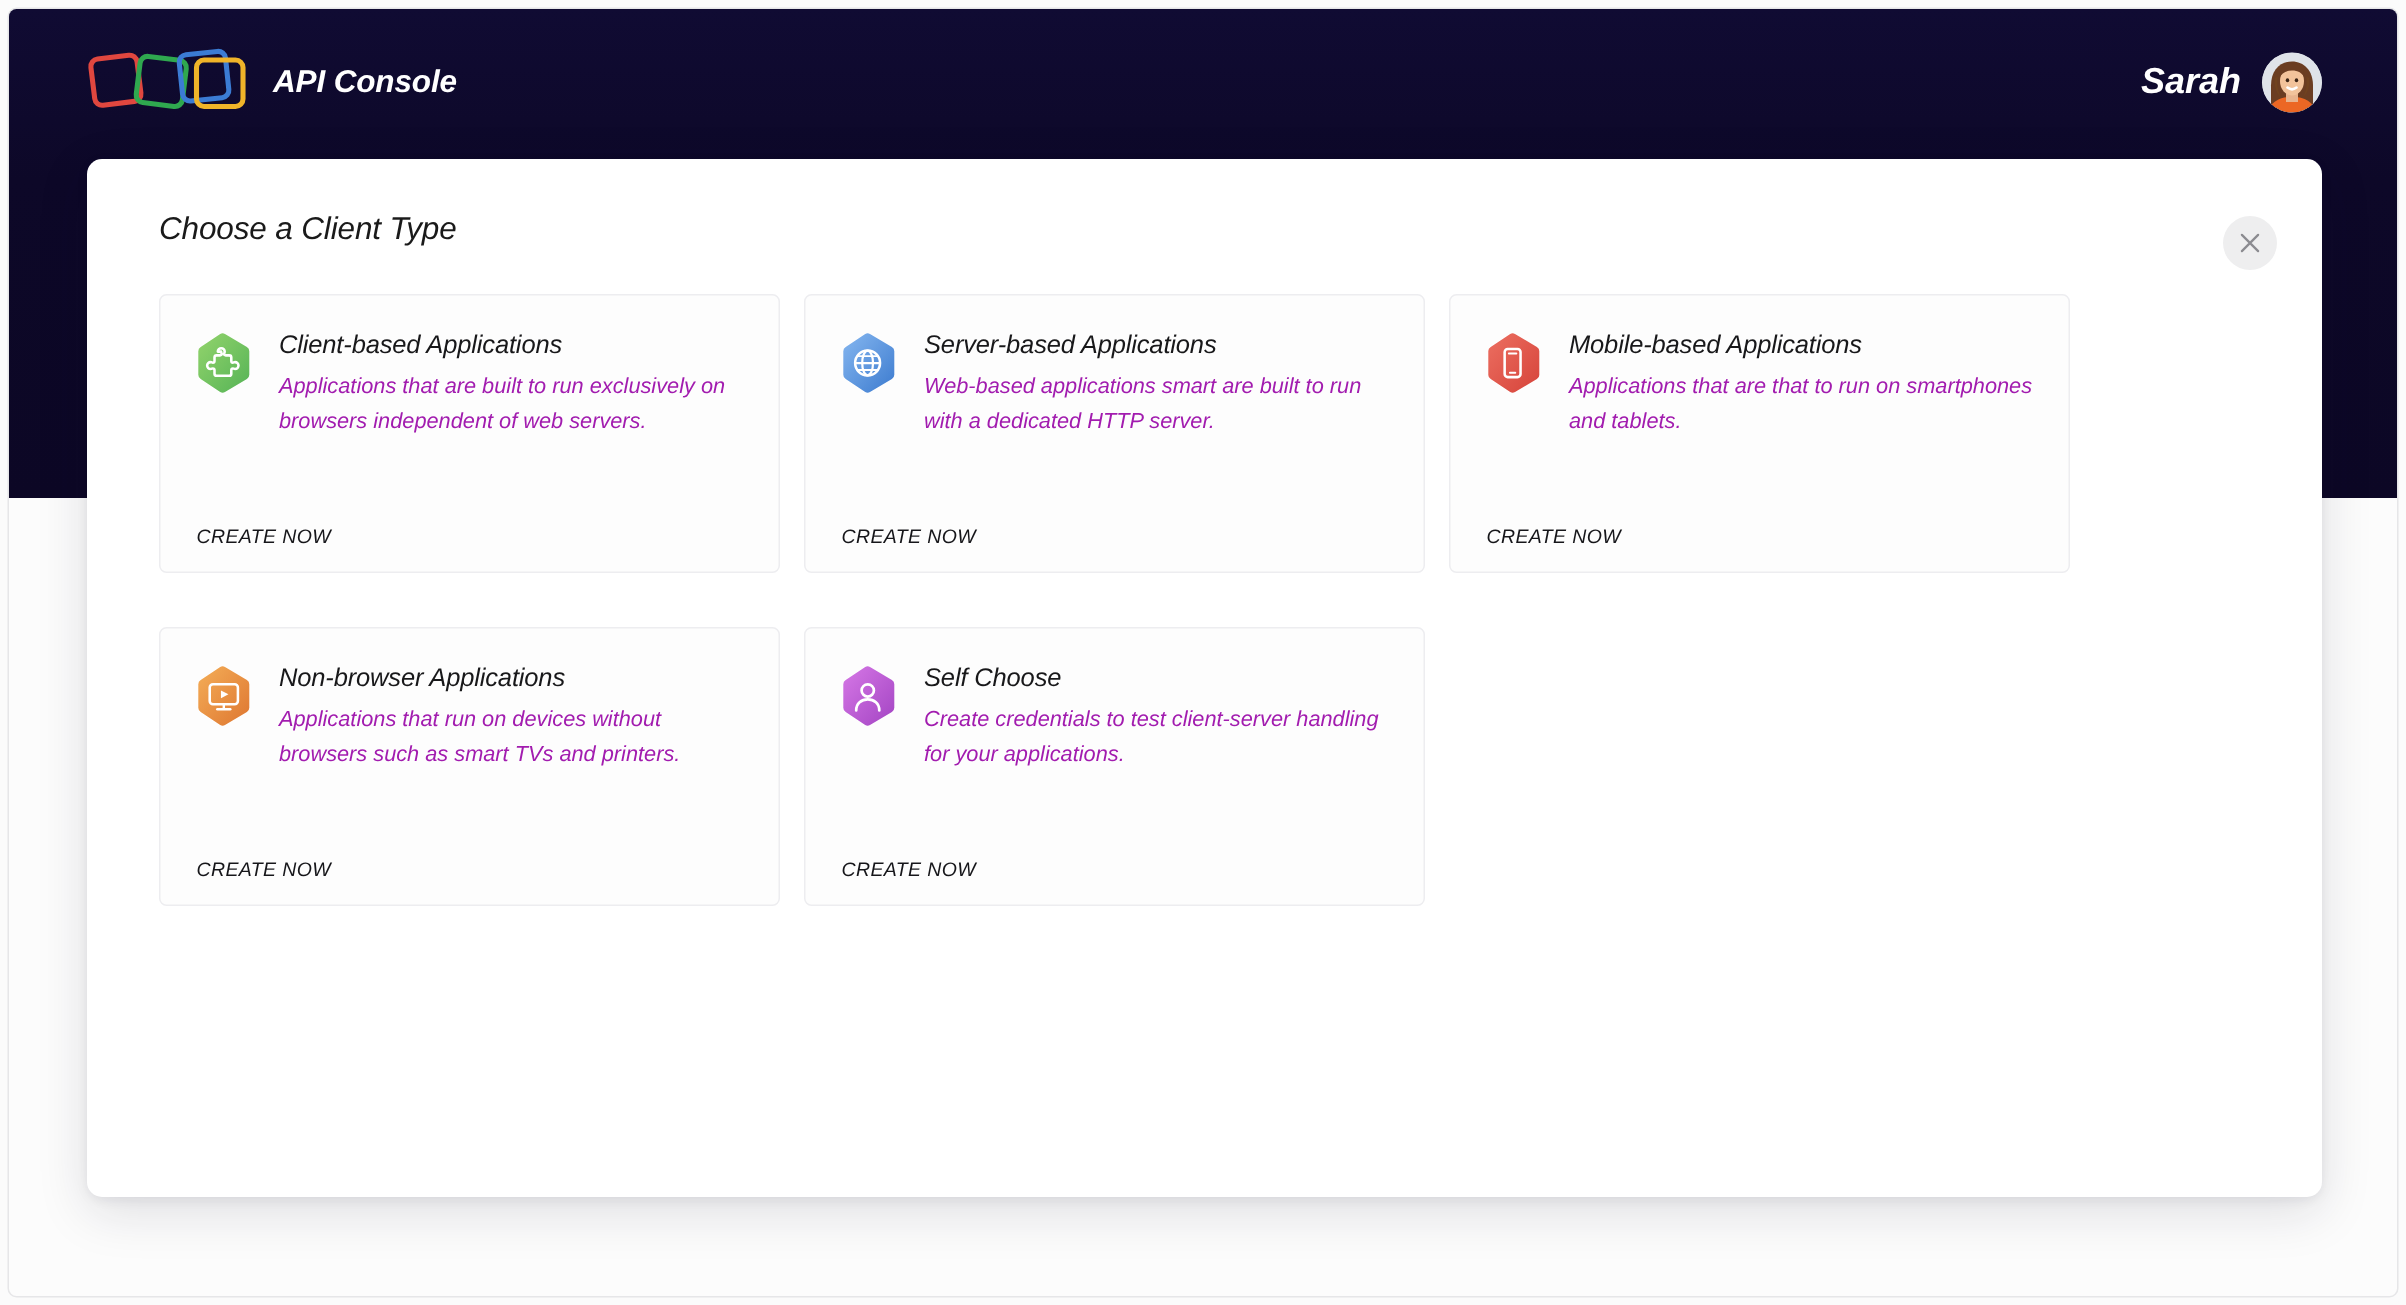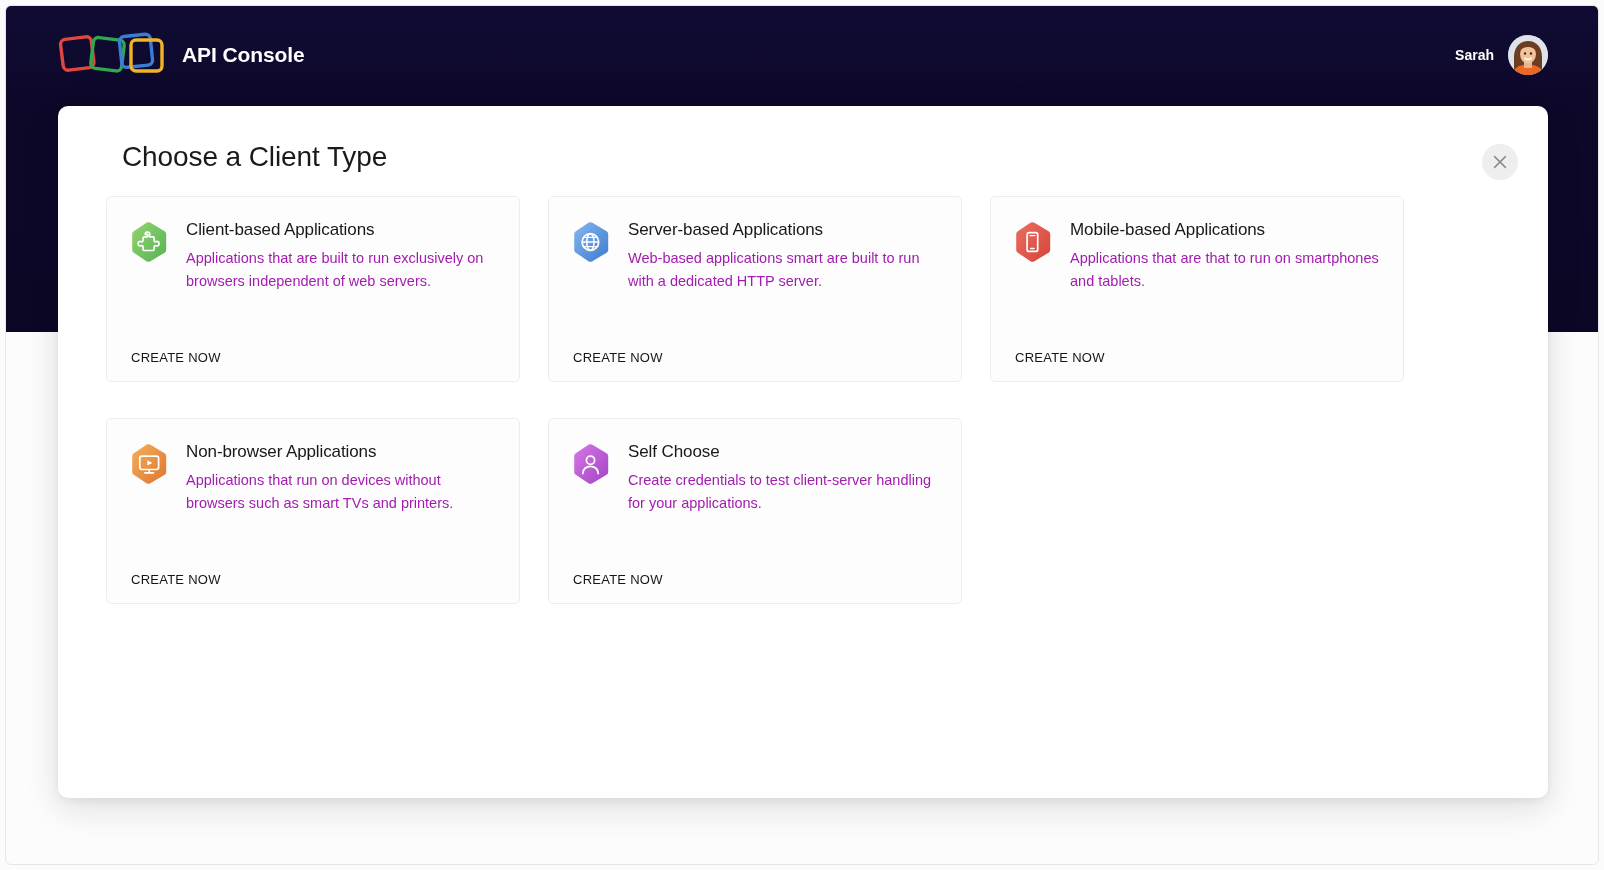--- a/index.html
+++ b/index.html
@@ -21,20 +21,21 @@
     overflow: hidden;
   }
   #page-frame {
     position: absolute;
     left: 5px; top: 5px;
     width: 1594px; height: 860px;
     background: #fcfcfc;
     border: 1px solid #e6e6e8;
     border-radius: 6px;
     overflow: hidden;
+    font-style: italic;
   }
 
   
   #header {
     position: absolute;
     left: 0; top: 0;
     width: 1594px;
     height: 326px;
     background: linear-gradient(180deg, #100b33 0%, #0d0828 35%, #0c0725 100%);
   }
@@ -71,21 +72,21 @@
   }
 
   
   .user-area {
     display: flex;
     align-items: center;
     gap: 14px;
   }
   .user-name {
     color: #ffffff;
-    font-size: 14px;
+    font-size: 24px;
     font-weight: bold;
     white-space: nowrap;
   }
   .avatar {
     width: 40px; height: 40px;
     border-radius: 50%;
     overflow: hidden;
     flex: 0 0 auto;
     background: #cfd4dc;
     position: relative;
@@ -98,23 +99,23 @@
     left: 52px;
     top: 100px;
     width: 1490px;
     height: 692px;
     background: #ffffff;
     border-radius: 10px;
     box-shadow: 0 10px 34px rgba(20,20,43,0.13), 0 2px 8px rgba(20,20,43,0.07);
   }
   #modal-title {
     position: absolute;
-    left: 64px;
+    left: 48px;
     top: 35px;
-    font-size: 28px;
+    font-size: 21px;
     color: #1a1a1a;
     font-weight: normal;
     letter-spacing: -0.1px;
   }
   #close-btn {
     position: absolute;
     right: 30px;
     top: 38px;
     width: 36px; height: 36px;
     border-radius: 50%;
@@ -129,21 +130,21 @@
   #close-btn svg { display: block; }
 
   
   #card-grid {
     position: absolute;
     left: 48px;
     top: 90px;
     width: 1360px;
     display: flex;
     flex-wrap: wrap;
-    gap: 36px 28px;
+    gap: 36px 16px;
   }
   .type-card {
     width: 414px;
     min-height: 186px;
     background: #fdfdfd;
     border: 1px solid #ededf0;
     border-radius: 5px;
     padding: 22px 22px 16px 24px;
     display: flex;
     flex-direction: column;

